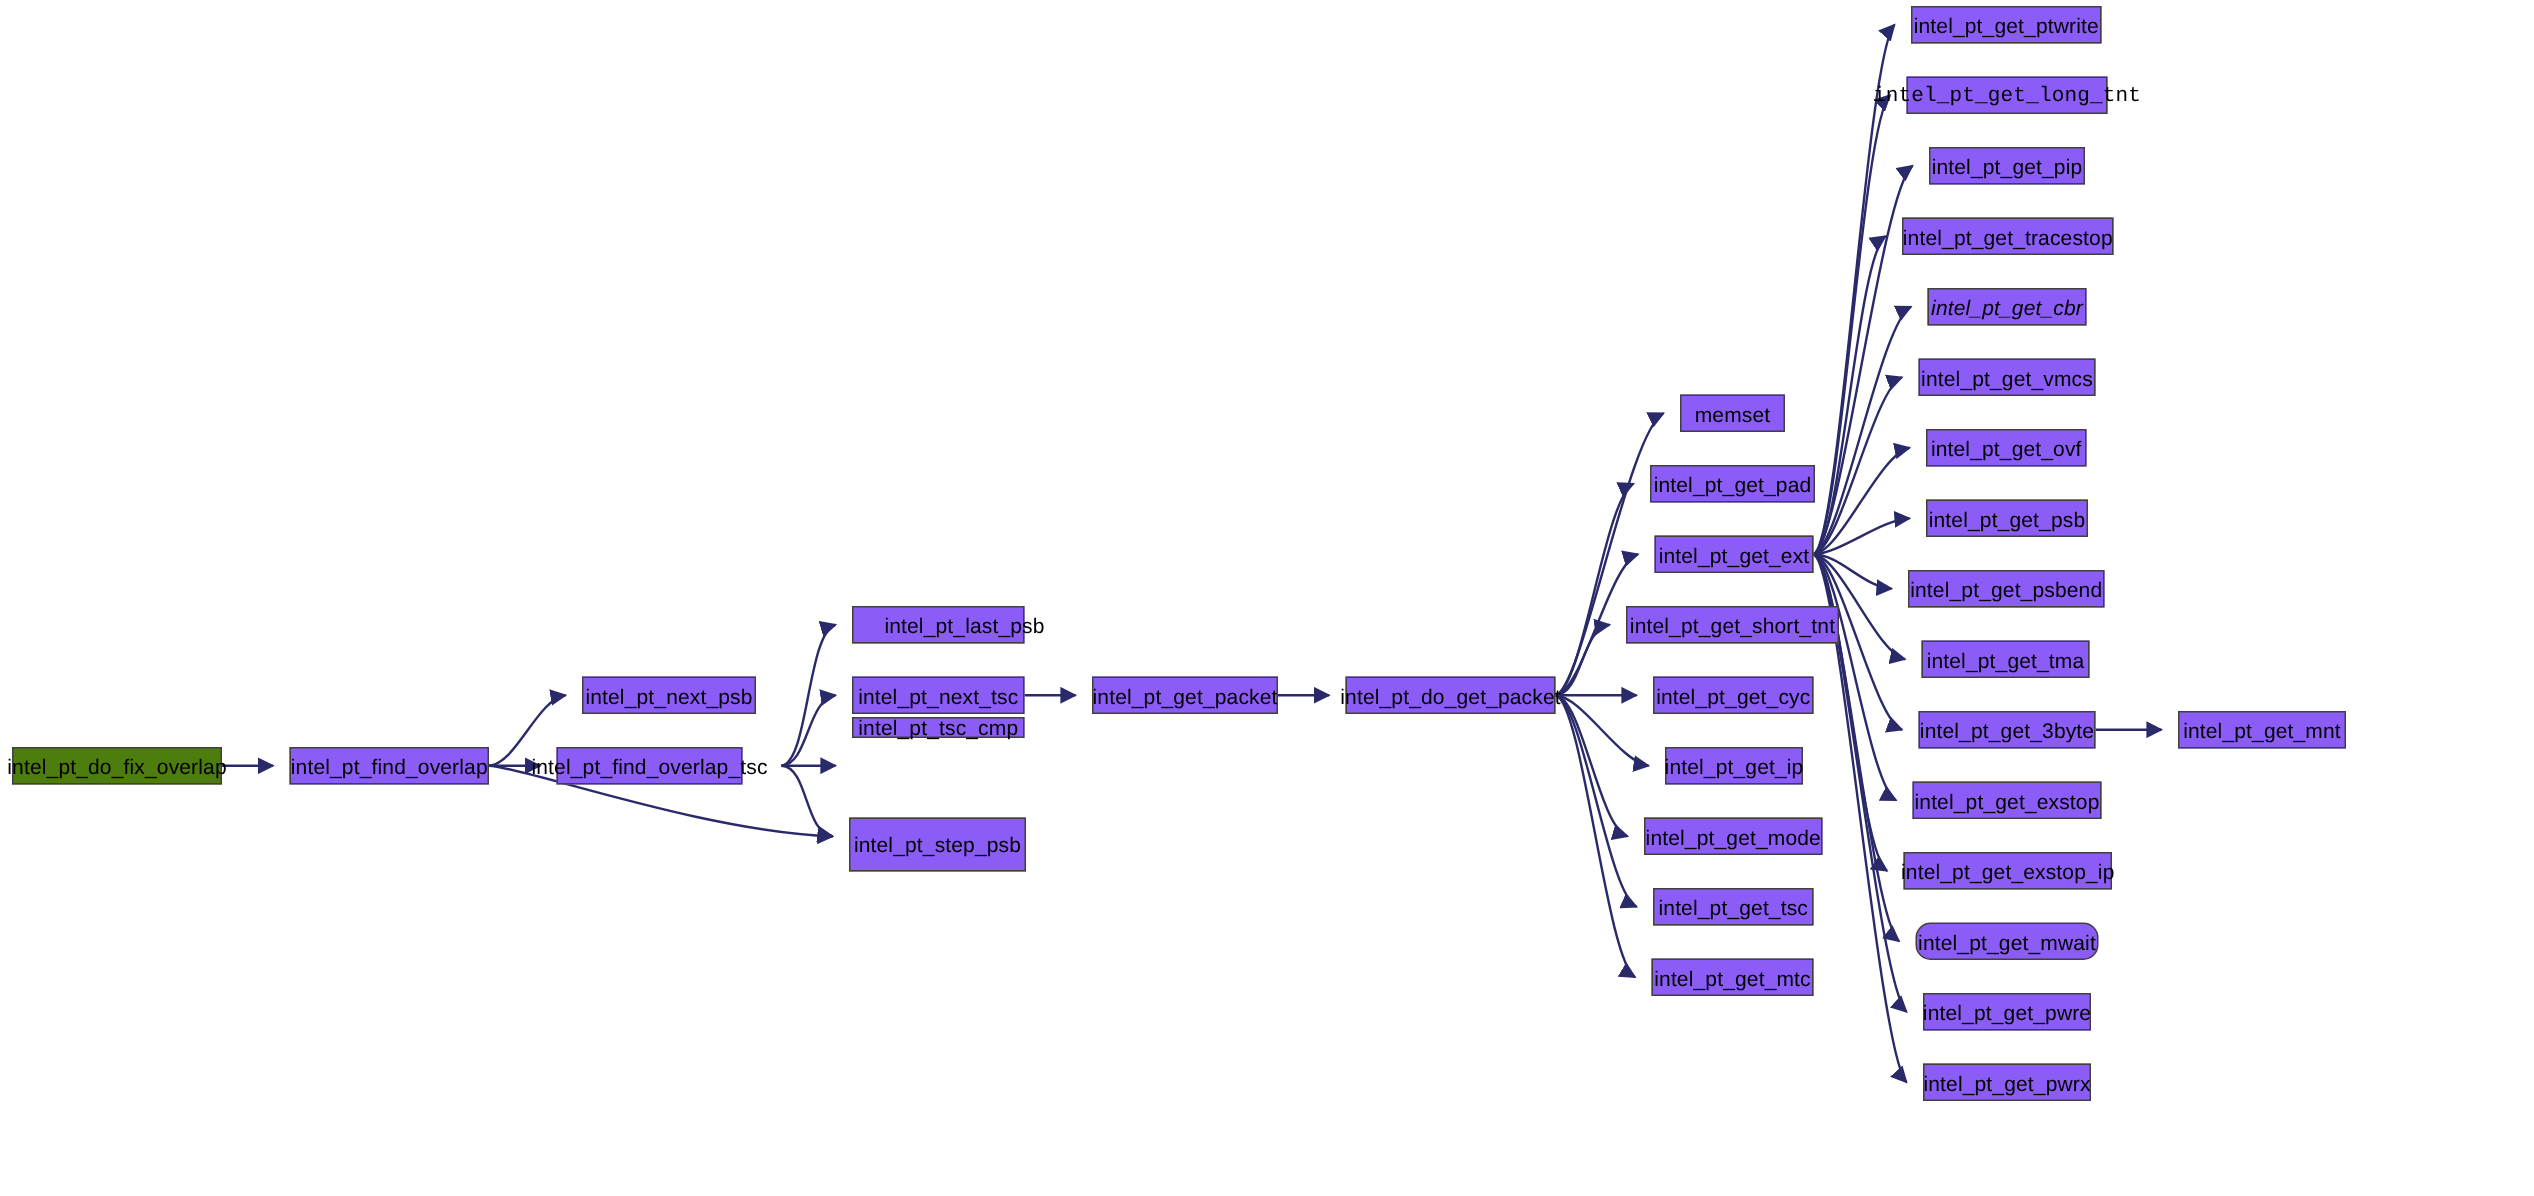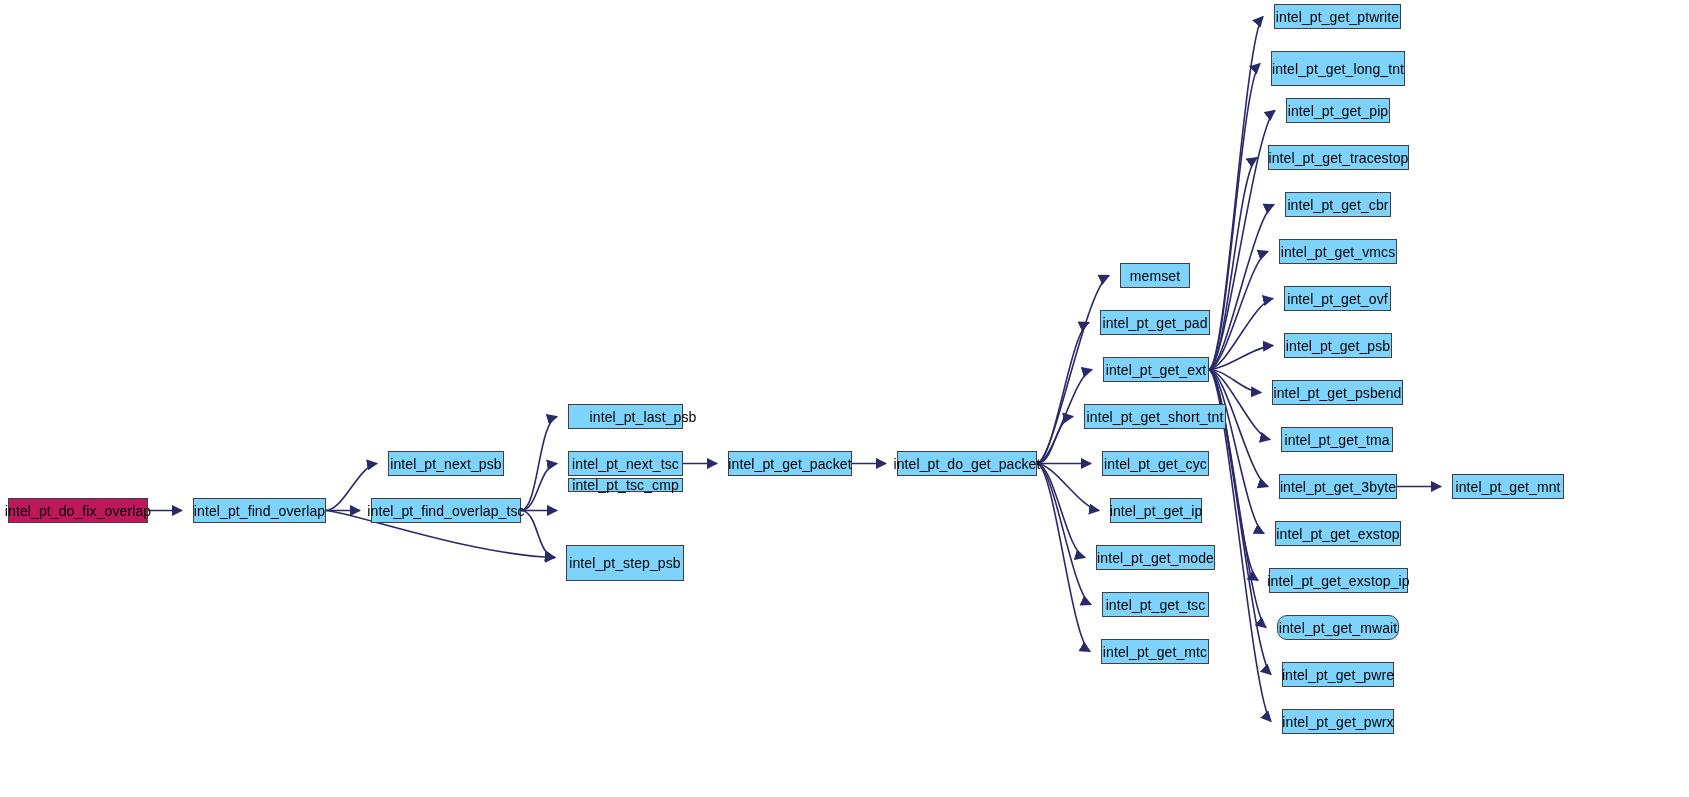--- a/index.html
+++ b/index.html
@@ -20,33 +20,33 @@
     left: 0;
     top: 0;
     width: 1689px;
     height: 797px;
     pointer-events: none;
   }
   .node {
     position: absolute;
     box-sizing: border-box;
     border: 1px solid #404040;
-    background: #7dd3fc;
+    background: #8b5cf6;
     color: #000000;
     font-size: 14px;
     line-height: 1;
     display: flex;
     align-items: center;
     justify-content: center;
     white-space: nowrap;
     letter-spacing: 0.1px;
     z-index: 2;
   }
   .node.root {
-    background: #be185d;
+    background: #4d7c0f;
     border-color: #404040;
   }
 </style>
 </head>
 <body>
 
 <div id="graph">
   <svg id="edges" viewBox="0 0 1689 797" xmlns="http://www.w3.org/2000/svg">
     <defs>
       <marker id="arrow" viewBox="0 0 10 10" refX="9" refY="5" markerWidth="7" markerHeight="7" orient="auto-start-reverse">
@@ -88,41 +88,41 @@
         <path d="M 1209 369.5 C 1227 373.72, 1239 567.84, 1258 580.5" marker-end="url(#arrow)"></path>
         <path d="M 1209 369.5 C 1227 374.66, 1247 612.02, 1266 627.5" marker-end="url(#arrow)"></path>
         <path d="M 1209 369.5 C 1227 375.6, 1251.6 656.2, 1271 674.5" marker-end="url(#arrow)"></path>
         <path d="M 1209 369.5 C 1227 376.54, 1251.6 700.38, 1271 721.5" marker-end="url(#arrow)"></path>
         <path d="M 1397 486.5 L 1441 486.5" marker-end="url(#arrow)"></path>
       </g>
   </svg>
 <div class="node root" style="left: 8px; top: 498px; width: 140px; height: 25px;">intel_pt_do_fix_overlap</div>
     <div class="node" style="left: 193px; top: 498px; width: 133px; height: 25px;">intel_pt_find_overlap</div>
     <div class="node" style="left: 388px; top: 451px; width: 116px; height: 25px;">intel_pt_next_psb</div>
-    <div class="node" style="left: 371px; top: 498px; width: 150px; height: 25px;">intel_pt_find_overlap_tsc</div>
+    <div class="node" style="left: 371px; top: 498px; width: 124px; height: 25px;">intel_pt_find_overlap_tsc</div>
     <div class="node" style="left: 568px; top: 404px; width: 115px; height: 25px; padding-left: 35px;">intel_pt_last_psb</div>
     <div class="node" style="left: 568px; top: 451px; width: 115px; height: 25px;">intel_pt_next_tsc</div>
     <div class="node" style="left: 568px; top: 478px; width: 115px; height: 14px;">intel_pt_tsc_cmp</div>
     <div class="node" style="left: 566px; top: 545px; width: 118px; height: 36px;">intel_pt_step_psb</div>
     <div class="node" style="left: 728px; top: 451px; width: 124px; height: 25px;">intel_pt_get_packet</div>
     <div class="node" style="left: 897px; top: 451px; width: 140px; height: 25px;">intel_pt_do_get_packet</div>
     <div class="node" style="left: 1120px; top: 263px; width: 70px; height: 25px;">memset</div>
     <div class="node" style="left: 1100px; top: 310px; width: 110px; height: 25px;">intel_pt_get_pad</div>
     <div class="node" style="left: 1103px; top: 357px; width: 106px; height: 25px;">intel_pt_get_ext</div>
     <div class="node" style="left: 1084px; top: 404px; width: 142px; height: 25px;">intel_pt_get_short_tnt</div>
     <div class="node" style="left: 1102px; top: 451px; width: 107px; height: 25px;">intel_pt_get_cyc</div>
     <div class="node" style="left: 1110px; top: 498px; width: 92px; height: 25px;">intel_pt_get_ip</div>
     <div class="node" style="left: 1096px; top: 545px; width: 119px; height: 25px;">intel_pt_get_mode</div>
     <div class="node" style="left: 1102px; top: 592px; width: 107px; height: 25px;">intel_pt_get_tsc</div>
     <div class="node" style="left: 1101px; top: 639px; width: 108px; height: 25px;">intel_pt_get_mtc</div>
     <div class="node" style="left: 1274px; top: 4px; width: 127px; height: 25px;">intel_pt_get_ptwrite</div>
-    <div class="node" style="left: 1271px; top: 51px; width: 134px; height: 35px;">intel_pt_get_long_tnt</div>
+    <div class="node" style="left: 1271px; top: 51px; width: 134px; height: 25px; font-family: Liberation Mono, monospace;">intel_pt_get_long_tnt</div>
     <div class="node" style="left: 1286px; top: 98px; width: 104px; height: 25px;">intel_pt_get_pip</div>
     <div class="node" style="left: 1268px; top: 145px; width: 141px; height: 25px;">intel_pt_get_tracestop</div>
-    <div class="node" style="left: 1285px; top: 192px; width: 106px; height: 25px;">intel_pt_get_cbr</div>
+    <div class="node" style="left: 1285px; top: 192px; width: 106px; height: 25px; font-style: italic;">intel_pt_get_cbr</div>
     <div class="node" style="left: 1279px; top: 239px; width: 118px; height: 25px;">intel_pt_get_vmcs</div>
     <div class="node" style="left: 1284px; top: 286px; width: 107px; height: 25px;">intel_pt_get_ovf</div>
     <div class="node" style="left: 1284px; top: 333px; width: 108px; height: 25px;">intel_pt_get_psb</div>
     <div class="node" style="left: 1272px; top: 380px; width: 131px; height: 25px;">intel_pt_get_psbend</div>
     <div class="node" style="left: 1281px; top: 427px; width: 112px; height: 25px;">intel_pt_get_tma</div>
     <div class="node" style="left: 1279px; top: 474px; width: 118px; height: 25px;">intel_pt_get_3byte</div>
     <div class="node" style="left: 1275px; top: 521px; width: 126px; height: 25px;">intel_pt_get_exstop</div>
     <div class="node" style="left: 1269px; top: 568px; width: 139px; height: 25px;">intel_pt_get_exstop_ip</div>
     <div class="node" style="left: 1277px; top: 615px; width: 122px; height: 25px; border-radius: 10px;">intel_pt_get_mwait</div>
     <div class="node" style="left: 1282px; top: 662px; width: 112px; height: 25px;">intel_pt_get_pwre</div>

